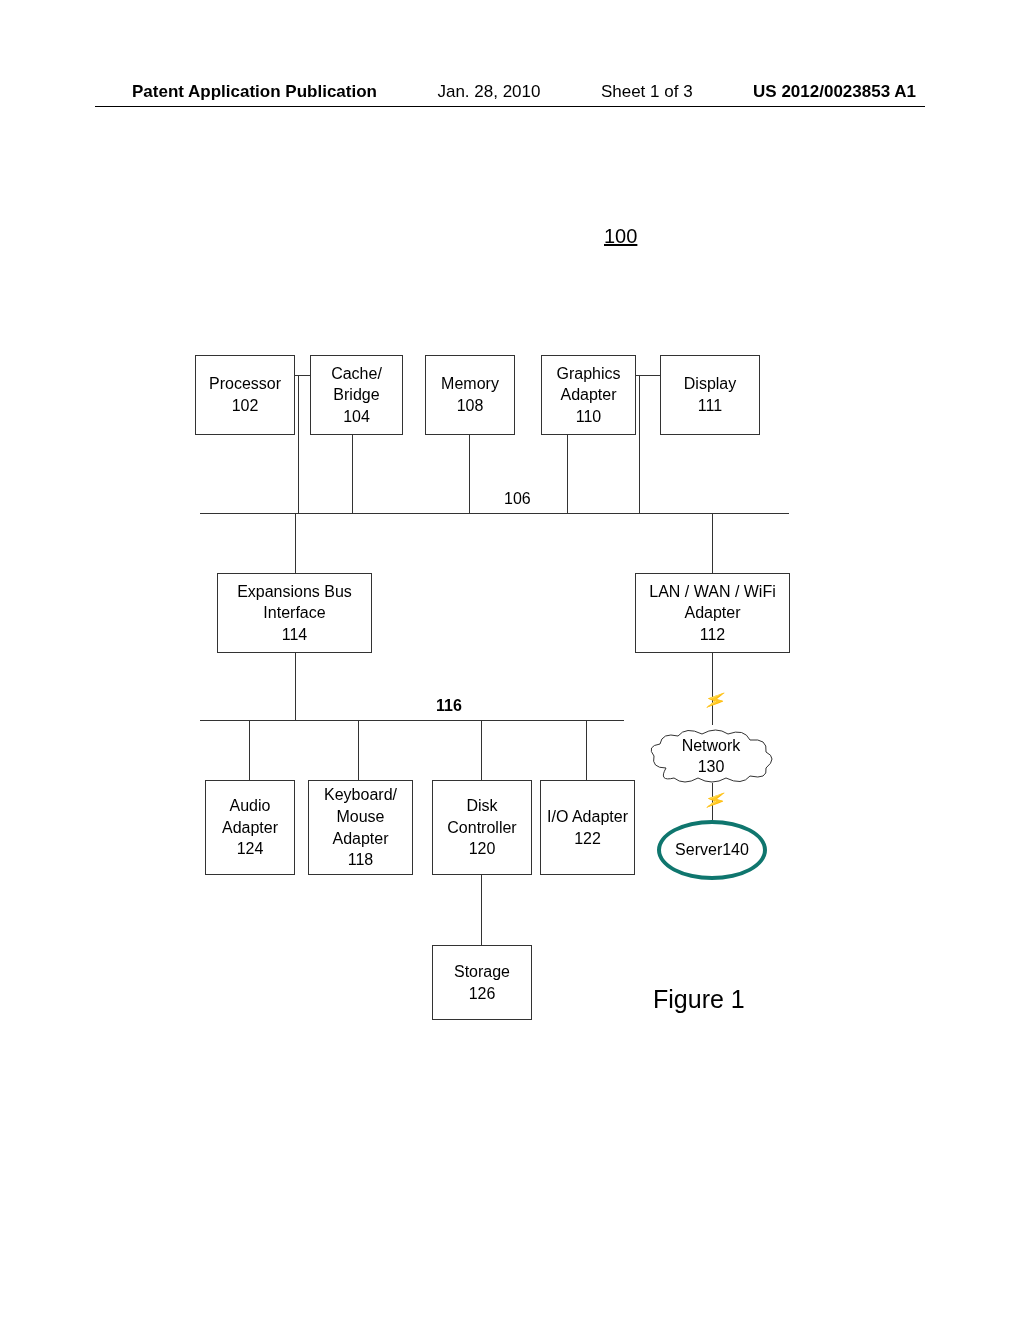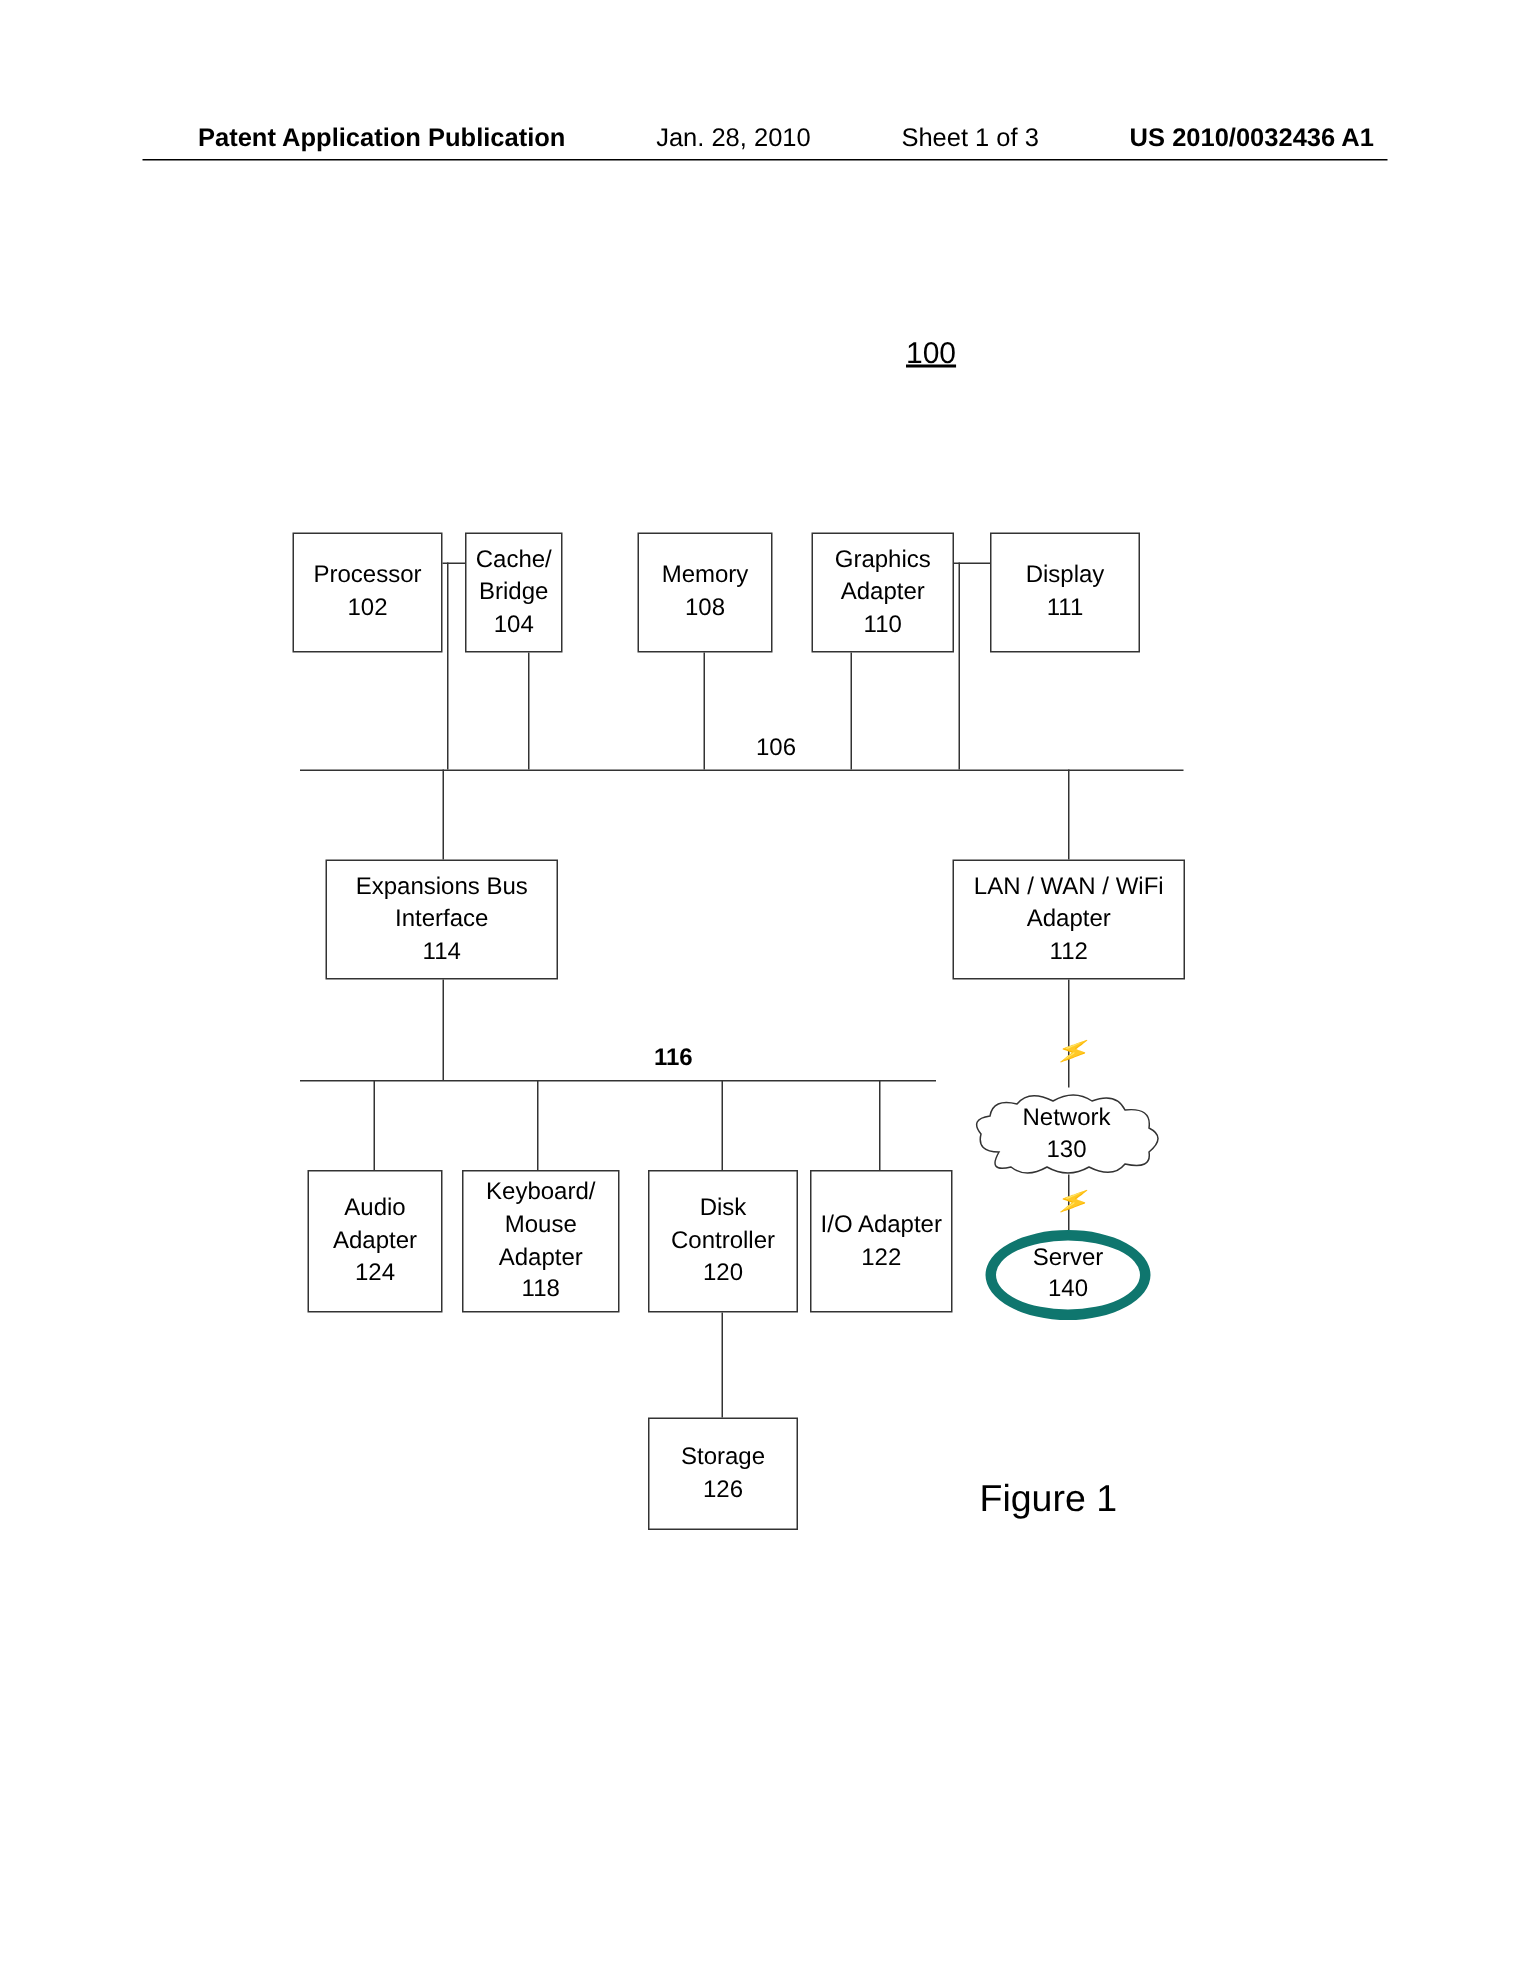--- a/index.html
+++ b/index.html
@@ -51,21 +51,21 @@
     display: flex;
     flex-direction: column;
     justify-content: center;
     align-items: center;
     font-size: 16px;
     line-height: 1.35;
   }
 
   
   .b-processor { left: 195px; top: 355px; width: 100px; height: 80px; }
-  .b-cache     { left: 310px; top: 355px; width: 65px;  height: 80px; }
+  .b-cache     { left: 310px; top: 355px; width: 93px;  height: 80px; }
   .b-memory    { left: 425px; top: 355px; width: 90px;  height: 80px; }
   .b-graphics  { left: 541px; top: 355px; width: 95px;  height: 80px; }
   .b-display   { left: 660px; top: 355px; width: 100px; height: 80px; }
 
   
   .bus-106 {
     position: absolute;
     left: 200px;
     right: 235px;
     top: 513px;
@@ -124,24 +124,24 @@
   .cloud svg { position: absolute; left: 0; top: 0; width: 100%; height: 100%; }
   .cloud .cloud-text { position: relative; z-index: 2; padding-top: 8px; }
 
   
   .server {
     position: absolute;
     left: 657px;
     top: 820px;
     width: 110px;
     height: 60px;
-    border: 7px solid #0f766e;
+    border: 4px solid #0f766e;
     border-radius: 50%;
     display: flex;
-    flex-direction: column;
+    flex-direction: row;
     justify-content: center;
     align-items: center;
     font-size: 16px;
     line-height: 1.3;
     background: #fff;
   }
 
   .figure-label {
     position: absolute;
     left: 625px;
@@ -191,21 +191,21 @@
   .v-srv   { left: 712px; top: 783px; height: 37px; }
 
 </style>
 </head>
 <body>
 
 <div class="header">
   <span class="pub-label">Patent Application Publication</span>
   <span class="date">Jan. 28, 2010</span>
   <span class="sheet">Sheet 1 of 3</span>
-  <span class="pub-number">US 2010/0032436 A1</span>
+  <span class="pub-number">US 2012/0023853 A1</span>
 </div>
 <div class="hr-line"></div>
 
 <div class="system-ref">100</div>
 
 <div class="box b-processor">
   <span>Processor</span>
   <span>102</span>
 </div>
 <div class="box b-cache">

